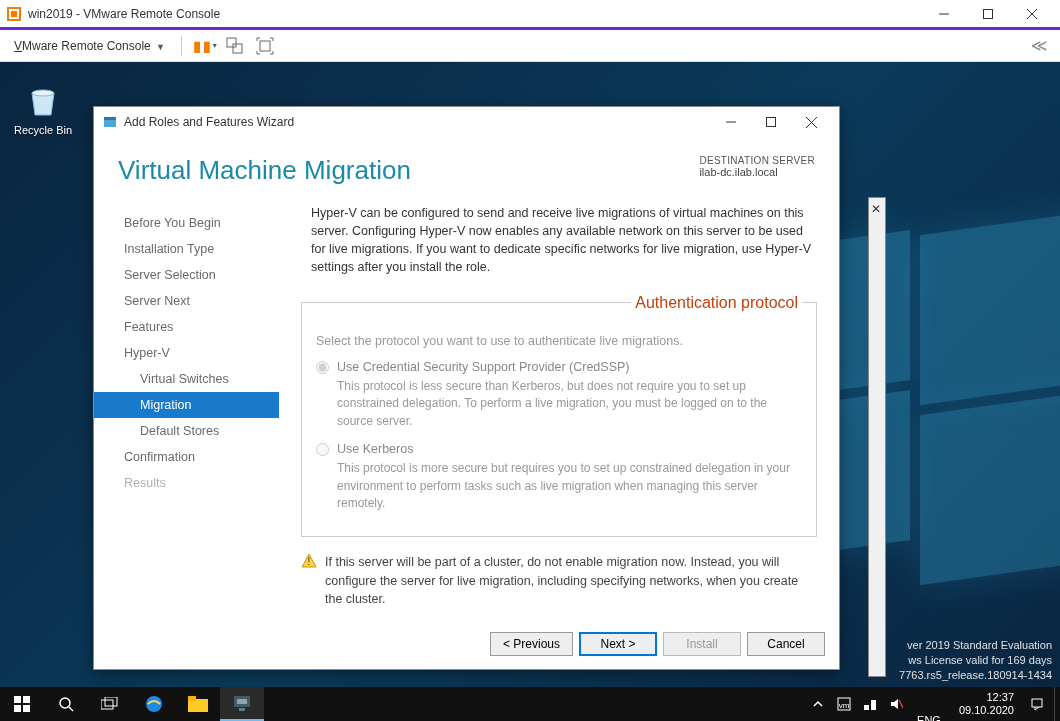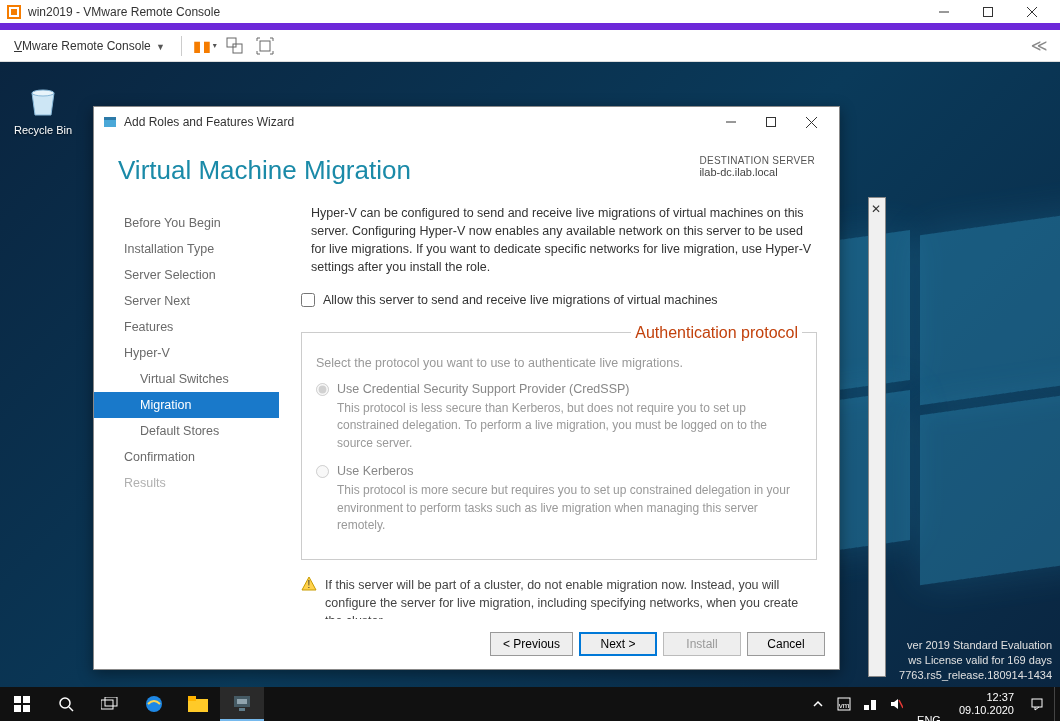--- a/index.html
+++ b/index.html
@@ -1,20 +1,20 @@
 <!DOCTYPE html>
 <html><head>
 <meta charset="utf-8">
 <style>
 * { box-sizing: border-box; margin: 0; padding: 0; }
 body { font-family: "Segoe UI", Tahoma, sans-serif; font-size: 12px; background: #fff; width: 1060px; height: 721px; overflow: hidden; position: relative; }
 
 
 .vmware-window { width: 1060px; height: 721px; background: #fff; }
-.vmware-titlebar { height: 30px; display: flex; align-items: center; padding: 0 6px; border-bottom: 7px solid #6d28d9; }
+.vmware-titlebar { height: 30px; display: flex; align-items: center; padding: 0 6px; border-bottom: 3px solid #6d28d9; }
 .vmware-titlebar .vm-icon { width: 16px; height: 16px; margin-right: 6px; display:flex;align-items:center;justify-content:center;}
 .vmware-titlebar .title { flex: 1; font-size: 12px; color: #333; }
 .vmware-titlebar .win-btn { width: 44px; height: 28px; display: flex; align-items: center; justify-content: center; color: #333; cursor: pointer; }
 
 .vmware-toolbar { height: 32px; display: flex; align-items: center; padding: 0 8px; border-bottom: 1px solid #ddd; gap: 4px; }
 .vmware-toolbar .menu { font-size: 12px; color: #333; padding: 4px 6px; cursor: pointer; }
 .vmware-toolbar .menu u { text-decoration: underline; }
 .vmware-toolbar .dropdown-arrow { font-size: 9px; color: #555; margin-left: 2px; }
 .vmware-toolbar .sep { width: 1px; height: 20px; background: #ccc; margin: 0 6px; }
 .vmware-toolbar .tb-btn { width: 26px; height: 26px; display: flex; align-items: center; justify-content: center; cursor: pointer; color: #555; }
@@ -51,21 +51,21 @@
 .nav-item.indent { padding-left: 46px; }
 .nav-item.active { background: #1979ca; color: #fff; }
 .nav-item.disabled { color: #b0b0b0; cursor: default; }
 
 .content { flex: 1; padding: 6px 22px 10px 22px; font-size: 12.5px; color: #333; line-height: 1.45; }
 .content p.intro { margin-bottom: 14px; margin-left: 10px; }
 .chk-row { display: flex; align-items: center; margin-bottom: 12px; }
 .chk-row input { margin-right: 8px; width:14px;height:14px; }
 fieldset.auth { border: 1px solid #ccc; padding: 10px 14px 14px 14px; color: #888; }
 fieldset.auth legend { color: #c2410c; padding: 0 4px; font-size: 16px; text-align: right; }
-fieldset.auth .hint { margin-bottom: 8px; color: #999; }
+fieldset.auth .hint { margin-bottom: 8px; color: #999; margin-top: 8px; }
 .radio-opt { display: flex; align-items: flex-start; margin-bottom: 10px; }
 .radio-opt input { margin: 3px 8px 0 0; }
 .radio-opt .lbl { color: #888; }
 .radio-opt .desc { color: #999; font-size: 12px; margin-top: 2px; }
 .warn { display: flex; margin-top: 16px; }
 .warn-icon { width: 18px; flex-shrink: 0; margin-right: 6px; color: #d8a400; }
 .warn-text { color: #444; }
 
 .dialog-footer { height: 50px; border-top: 0; display: flex; align-items: center; justify-content: flex-end; padding: 0 14px; gap: 6px; }
 .dialog-footer button { min-width: 78px; height: 24px; font-size: 12px; border: 1px solid #999; background: #eee; cursor: pointer; padding: 0 12px; }
@@ -214,24 +214,20 @@
           <div class="nav-item">Hyper-V</div>
           <div class="nav-item indent">Virtual Switches</div>
           <div class="nav-item indent active">Migration</div>
           <div class="nav-item indent">Default Stores</div>
           <div class="nav-item">Confirmation</div>
           <div class="nav-item disabled">Results</div>
         </div>
 
         <div class="content">
           <p class="intro">Hyper-V can be configured to send and receive live migrations of virtual machines on this server. Configuring Hyper-V now enables any available network on this server to be used for live migrations. If you want to dedicate specific networks for live migration, use Hyper-V settings after you install the role.</p>
-          <div class="chk-row">
-            <input type="checkbox" style="">
-            <label>Allow this server to send and receive live migrations of virtual machines</label>
-          </div>
           <fieldset class="auth">
             <legend>Authentication protocol</legend>
             <div class="hint">Select the protocol you want to use to authenticate live migrations.</div>
             <div class="radio-opt">
               <input type="radio" name="auth" checked="" disabled="" style="">
               <div>
                 <div class="lbl">Use Credential Security Support Provider (CredSSP)</div>
                 <div class="desc">This protocol is less secure than Kerberos, but does not require you to set up constrained delegation. To perform a live migration, you must be logged on to the source server.</div>
               </div>
             </div>

